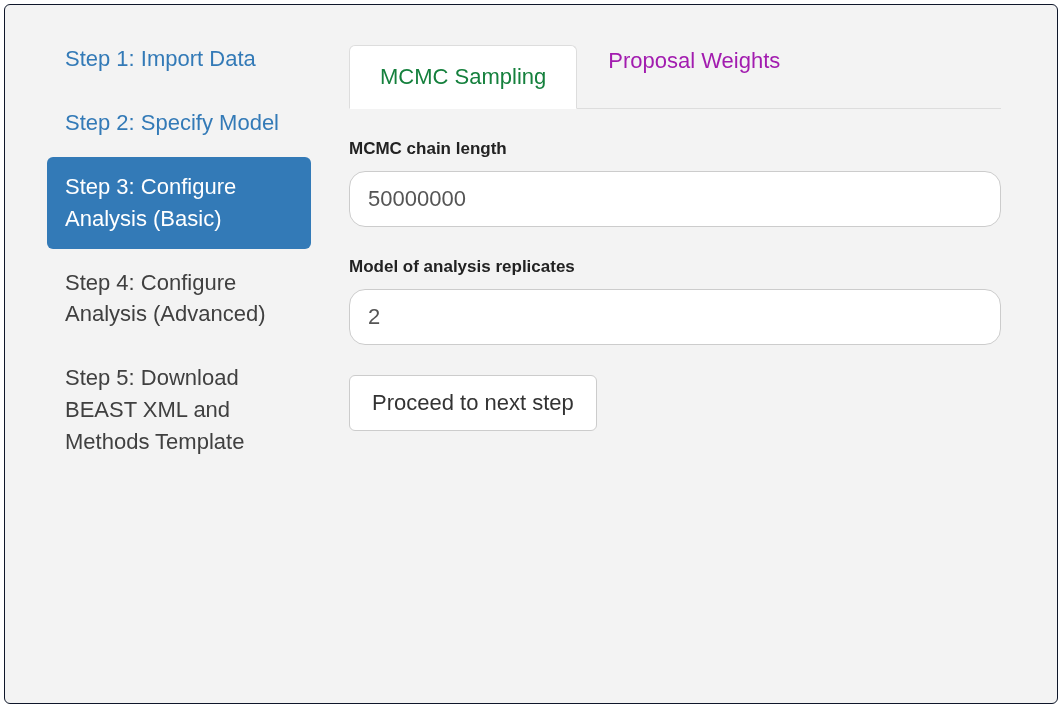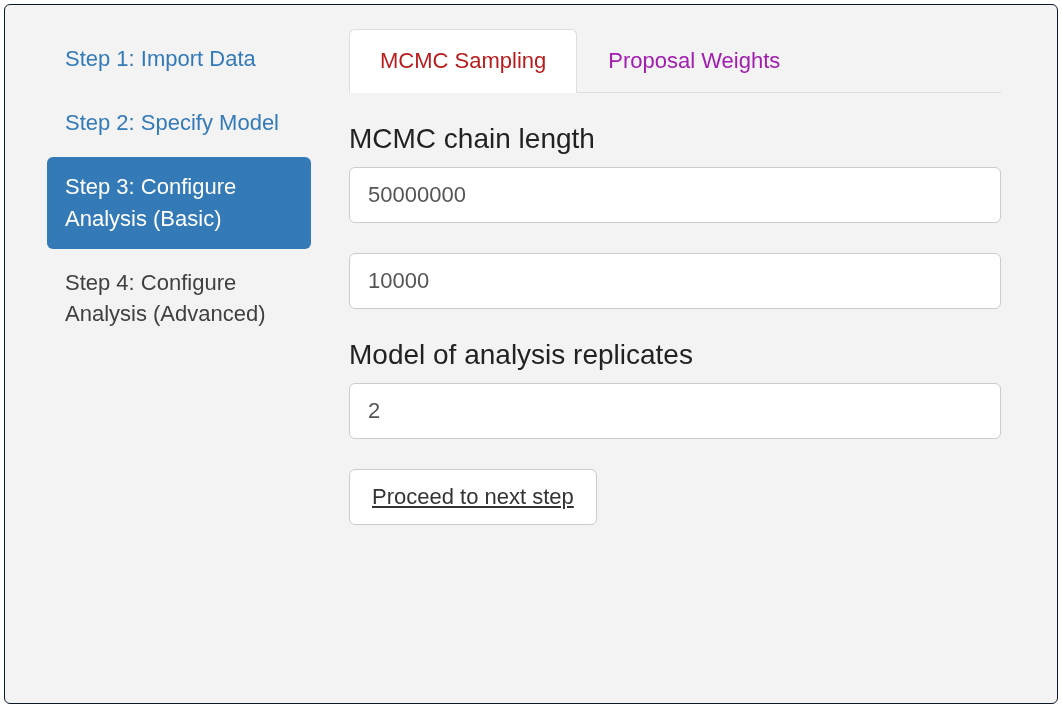--- a/index.html
+++ b/index.html
@@ -57,78 +57,78 @@
     border: 1px solid transparent;
     border-bottom: none;
     border-radius: 6px 6px 0 0;
     margin-bottom: -1px;
     color: #a21caf;
   }
   .tab.active {
     background: #fff;
     border-color: #ddd;
     border-bottom: 1px solid #fff;
-    color: #b91c1c;
+    color: #15803d;
+    margin-top: 16px;
   }
   .form-group {
     margin-bottom: 30px;
   }
   .form-label {
     display: block;
-    font-weight: 400;
-    font-size: 28px;
+    font-weight: 700;
+    font-size: 17px;
     margin-bottom: 12px;
     color: #222;
   }
   .form-input {
     width: 100%;
     padding: 14px 18px;
     font-size: 22px;
     border: 1px solid #ccc;
-    border-radius: 6px;
+    border-radius: 16px;
     background: #fff;
     color: #555;
   }
   .btn {
     display: inline-block;
     padding: 14px 22px;
     font-size: 22px;
     background: #fff;
     border: 1px solid #ccc;
     border-radius: 6px;
     color: #333;
     cursor: pointer;
-    text-decoration: underline;
   }
 </style>
 </head>
 <body>
 
 <div class="panel">
 
   <div class="sidebar">
     <a class="nav-item">Step 1: Import Data</a>
     <a class="nav-item">Step 2: Specify Model</a>
     <a class="nav-item active">Step 3: Configure Analysis (Basic)</a>
     <a class="nav-item disabled">Step 4: Configure Analysis (Advanced)</a>
+    <a class="nav-item disabled">Step 5: Download BEAST XML and Methods Template</a>
   </div>
 
   <div class="main">
     <div class="tabs">
       <div class="tab active">MCMC Sampling</div>
       <div class="tab">Proposal Weights</div>
     </div>
 
     <div class="form-group">
       <label class="form-label">MCMC chain length</label>
       <input class="form-input" type="text" value="50000000" style="">
     </div>
 
     <div class="form-group">
-      <input class="form-input" type="text" value="10000" style="">
     </div>
 
     <div class="form-group">
       <label class="form-label">Model of analysis replicates</label>
       <input class="form-input" type="text" value="2" style="">
     </div>
 
     <button class="btn">Proceed to next step</button>
   </div>
 

